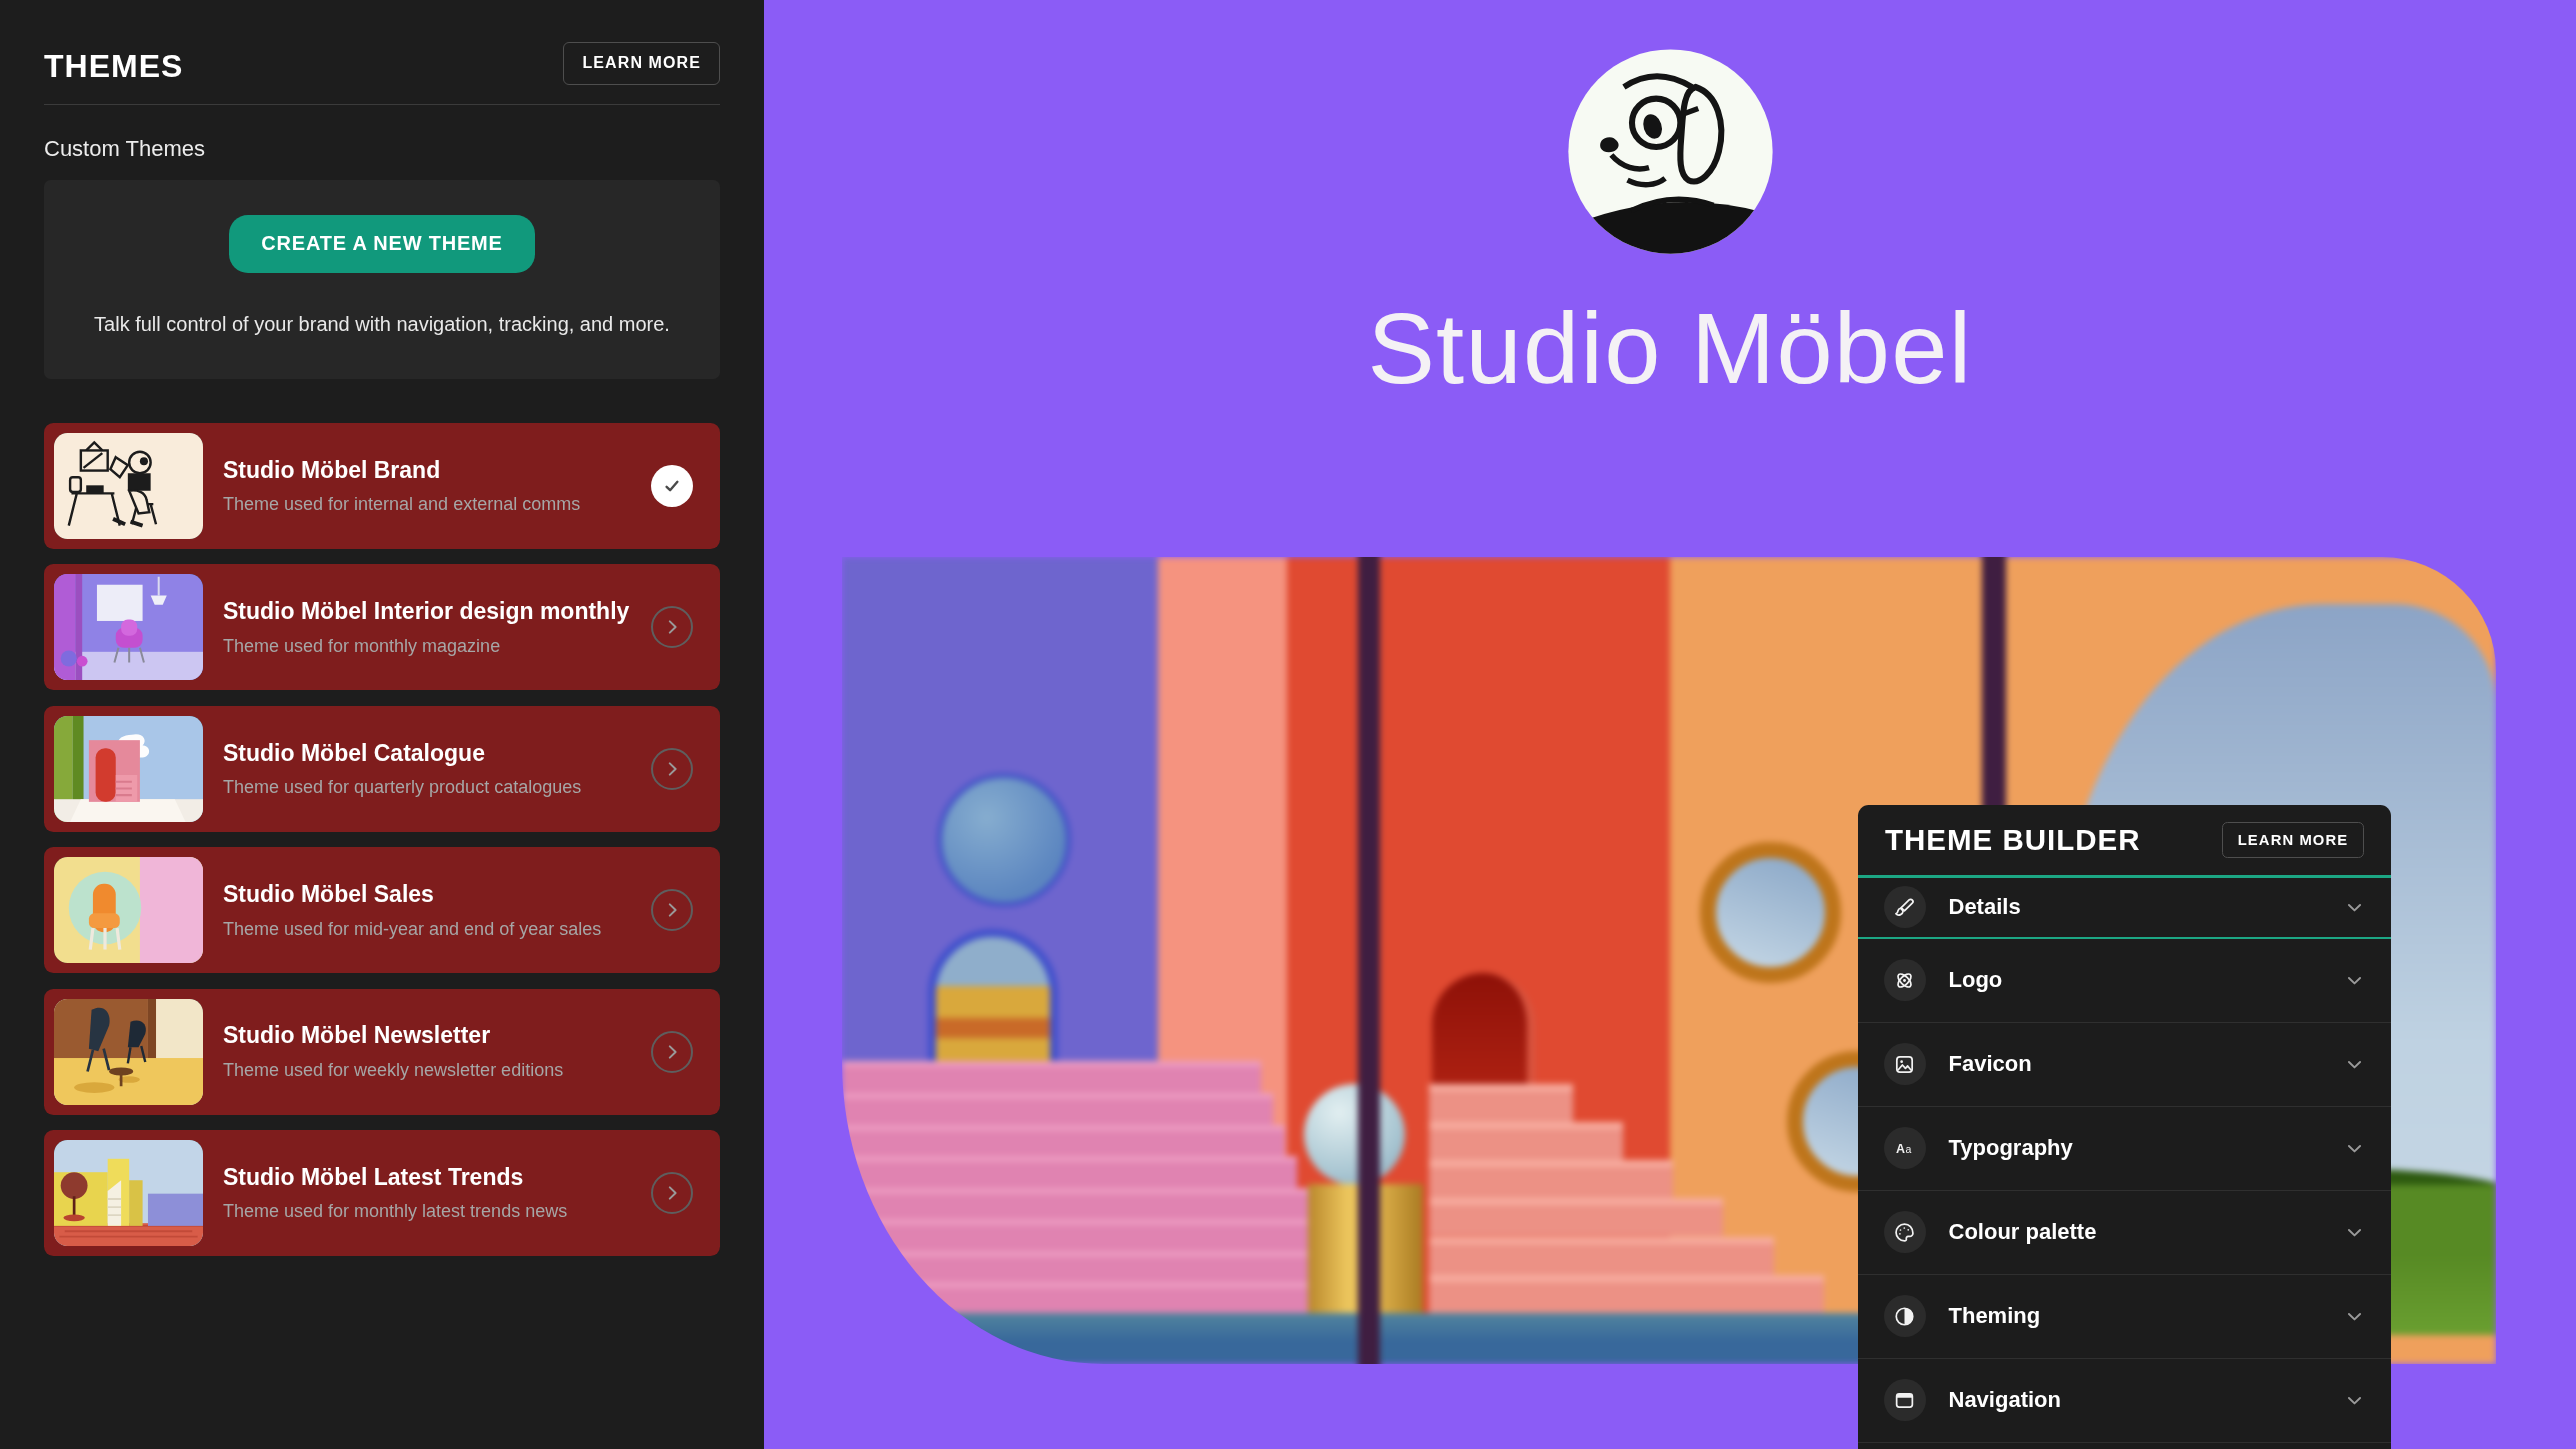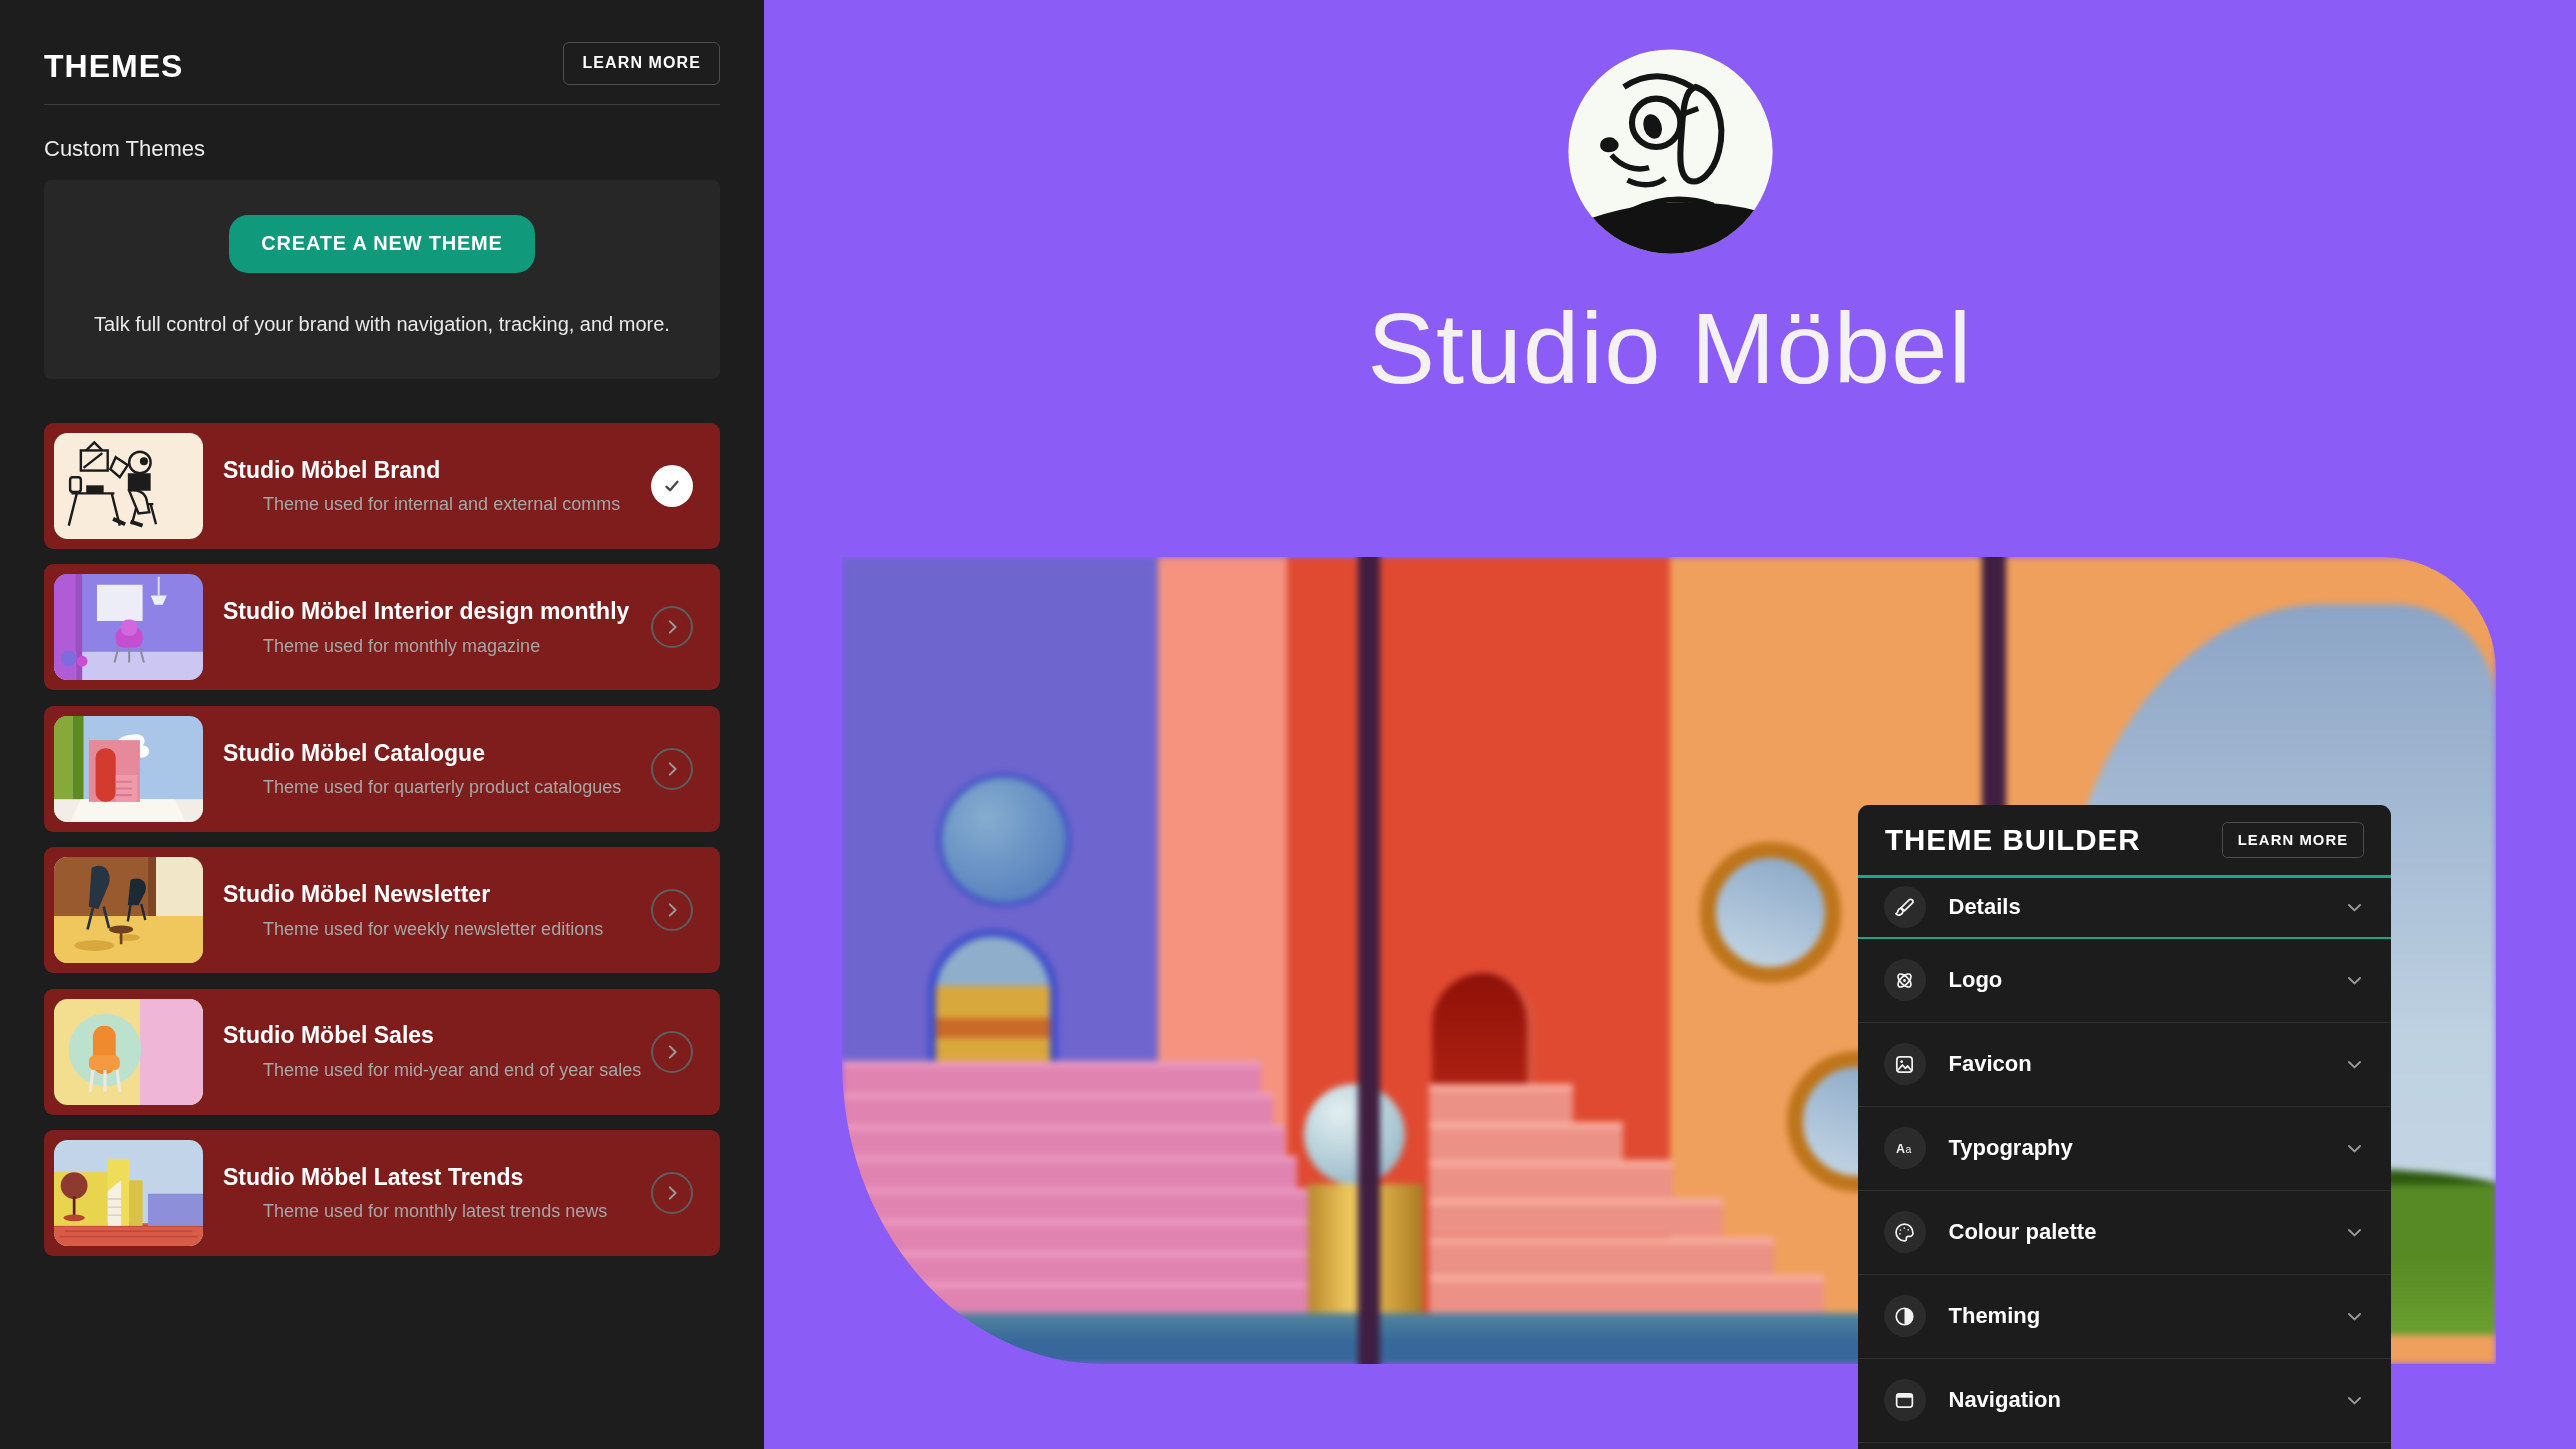--- a/index.html
+++ b/index.html
@@ -27,21 +27,21 @@
   .promo a { color:#FFFFFF; text-decoration:underline; text-underline-offset:4px; cursor:pointer; }
 
   .theme-list { margin-top:44px; }
   .theme-card { display:flex; align-items:center; background:#7f1d1d; border-radius:9.4px;
     height:126px; margin-bottom:15.4px; padding-right:27px; cursor:pointer; }
   .thumb { flex:none; width:149px; height:106px; margin-left:10px; border-radius:13.4px;
     overflow:hidden; position:relative; background:#333; }
   .thumb svg { display:block; width:100%; height:100%; }
   .card-text { margin-left:20px; flex:1; min-width:0; }
   .card-title { color:#FFFFFF; font-size:23px; font-weight:700; }
-  .card-desc { color:#A6A6A6; font-size:18px; margin-top:10.7px;margin-left:40px; }
+  .card-desc { color:#A6A6A6; font-size:18px; margin-top:10.7px; }
   .trail { flex:none; width:42px; height:42px; border-radius:50%;
     display:flex; align-items:center; justify-content:center; }
   .trail.selected { background:#FFFFFF; }
   .trail.chev { border:2px solid #5E5E5E; }
   .trail svg { width:24px; height:24px; }
 
   
   .main { position:absolute; left:764px; top:0; width:1812px; height:1449px;
     background:#8b5cf6; overflow:hidden; }
   .brand-header { position:absolute; left:0; top:0; width:100%; text-align:center; z-index:5; }
@@ -199,58 +199,58 @@
       </div>
       <div class="trail chev">
             <svg viewBox="0 0 24 24" fill="none">
               <path d="M9.8 6.4l5.8 5.6-5.8 5.6" stroke="#9A9A9A" stroke-width="2" stroke-linecap="round" stroke-linejoin="round"></path>
             </svg>
           </div>
     </div>
         <div class="theme-card">
       <div class="thumb">
             <svg viewBox="0 0 111 79" preserveAspectRatio="none">
+              <rect width="111" height="79" fill="#F2DE8E"></rect>
+              <rect x="64" width="47" height="79" fill="#F0B6D8"></rect>
+              <circle cx="38" cy="38" r="27" fill="#BCE2CD"></circle>
+              <rect x="29" y="20" width="17" height="36" rx="8" fill="#F08A2E"></rect>
+              <rect x="26" y="42" width="23" height="11" rx="4" fill="#F49A40"></rect>
+              <path d="M29 53l-2 16M47 53l2 16M38 53v16" stroke="#EFE9DD" stroke-width="2.4"></path>
+            </svg>
+          </div>
+      <div class="card-text">
+        <div class="card-title">Studio Möbel Sales</div>
+        <div class="card-desc">Theme used for mid-year and end of year sales</div>
+      </div>
+      <div class="trail chev">
+            <svg viewBox="0 0 24 24" fill="none">
+              <path d="M9.8 6.4l5.8 5.6-5.8 5.6" stroke="#9A9A9A" stroke-width="2" stroke-linecap="round" stroke-linejoin="round"></path>
+            </svg>
+          </div>
+    </div>
+        <div class="theme-card">
+      <div class="thumb">
+            <svg viewBox="0 0 111 79" preserveAspectRatio="none">
               <rect width="111" height="79" fill="#F2E6C8"></rect>
               <rect width="70" height="48" fill="#9A5A30"></rect>
               <rect x="70" width="6" height="48" fill="#7E4624"></rect>
               <rect y="44" width="111" height="35" fill="#EFC75C"></rect>
               <ellipse cx="30" cy="66" rx="15" ry="4" fill="#D9A83C"></ellipse>
               <ellipse cx="56" cy="60" rx="8" ry="2.5" fill="#D9A83C"></ellipse>
               <path d="M28 8c10-5 15 3 13 12l-8 19-7-2z" fill="#273442"></path>
               <path d="M29 38l-4 16M37 37l4 16" stroke="#273442" stroke-width="2"></path>
               <path d="M57 17c8-3 13 2 11 9l-5 10h-8z" fill="#1E2936"></path>
               <path d="M57 36l-2 12M65 35l3 12" stroke="#1E2936" stroke-width="1.8"></path>
               <ellipse cx="50" cy="54" rx="9" ry="3" fill="#6E4220"></ellipse>
               <path d="M50 54v11" stroke="#6E4220" stroke-width="2"></path>
             </svg>
           </div>
       <div class="card-text">
         <div class="card-title">Studio Möbel Newsletter</div>
         <div class="card-desc">Theme used for weekly newsletter editions</div>
-      </div>
-      <div class="trail chev">
-            <svg viewBox="0 0 24 24" fill="none">
-              <path d="M9.8 6.4l5.8 5.6-5.8 5.6" stroke="#9A9A9A" stroke-width="2" stroke-linecap="round" stroke-linejoin="round"></path>
-            </svg>
-          </div>
-    </div>
-        <div class="theme-card">
-      <div class="thumb">
-            <svg viewBox="0 0 111 79" preserveAspectRatio="none">
-              <rect width="111" height="79" fill="#F2DE8E"></rect>
-              <rect x="64" width="47" height="79" fill="#F0B6D8"></rect>
-              <circle cx="38" cy="38" r="27" fill="#BCE2CD"></circle>
-              <rect x="29" y="20" width="17" height="36" rx="8" fill="#F08A2E"></rect>
-              <rect x="26" y="42" width="23" height="11" rx="4" fill="#F49A40"></rect>
-              <path d="M29 53l-2 16M47 53l2 16M38 53v16" stroke="#EFE9DD" stroke-width="2.4"></path>
-            </svg>
-          </div>
-      <div class="card-text">
-        <div class="card-title">Studio Möbel Sales</div>
-        <div class="card-desc">Theme used for mid-year and end of year sales</div>
       </div>
       <div class="trail chev">
             <svg viewBox="0 0 24 24" fill="none">
               <path d="M9.8 6.4l5.8 5.6-5.8 5.6" stroke="#9A9A9A" stroke-width="2" stroke-linecap="round" stroke-linejoin="round"></path>
             </svg>
           </div>
     </div>
         <div class="theme-card">
       <div class="thumb">
             <svg viewBox="0 0 111 79" preserveAspectRatio="none">

